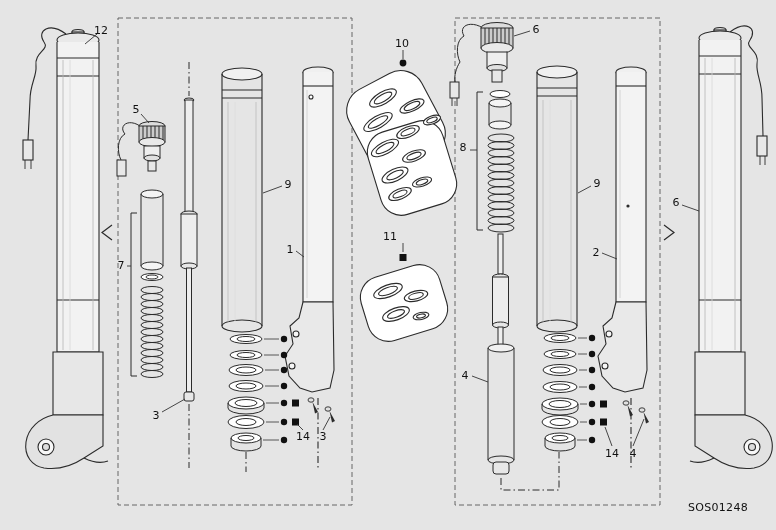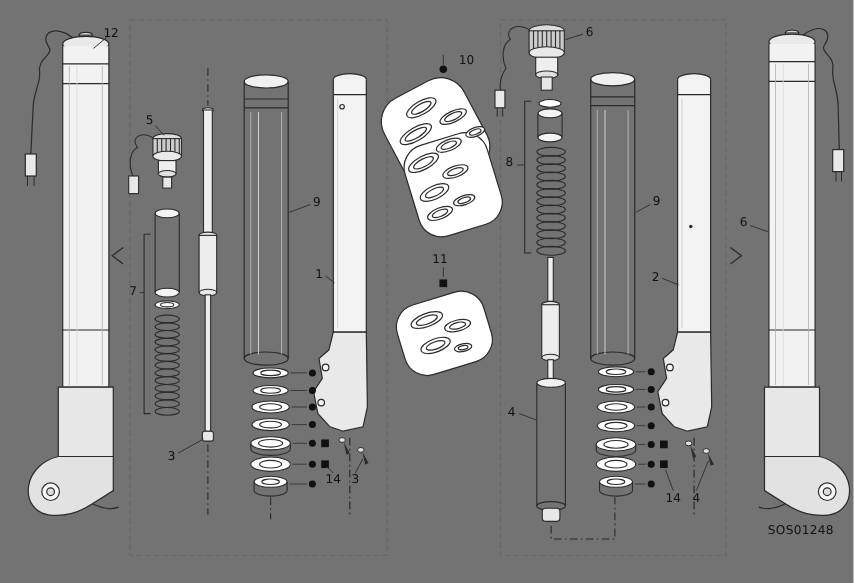--- a/index.html
+++ b/index.html
@@ -1,38 +1,38 @@
 <!DOCTYPE html>
 <html><head>
 <meta charset="utf-8">
 <style>
   html, body { margin: 0; padding: 0; background: #ffffff; }
   .stage {
     position: relative;
     width: 776px;
     height: 530px;
-    background: #737373;
+    background: #e5e5e5;
     overflow: hidden;
     font-family: "DejaVu Sans", sans-serif;
   }
   .stage svg { position: absolute; left: 0; top: 0; }
   .callout {
     position: absolute;
     transform: translate(-50%, -50%);
     font-size: 11px;
     color: #111111;
     line-height: 1;
     white-space: nowrap;
   }
   .code-label {
     position: absolute;
     left: 688px;
-    top: 475px;
+    top: 501px;
     width: 80px;
-    text-align: center;
+    text-align: left;
     font-size: 11px;
     letter-spacing: 0.3px;
     color: #111111;
   }
 </style>
 </head>
 <body>
 
 <div class="stage">
 
@@ -453,22 +453,22 @@
 </svg>
 
 <span class="callout" style="left:101px; top:30px;">12</span>
 <span class="callout" style="left:136px; top:109px;">5</span>
 <span class="callout" style="left:121px; top:265px;">7</span>
 <span class="callout" style="left:156px; top:415px;">3</span>
 <span class="callout" style="left:288px; top:184px;">9</span>
 <span class="callout" style="left:290px; top:249px;">1</span>
 <span class="callout" style="left:303px; top:436px;">14</span>
 <span class="callout" style="left:323px; top:436px;">3</span>
-<span class="callout" style="left:424px; top:43px;margin-top:12px;">10</span>
-<span class="callout" style="left:400px; top:236px;">11</span>
+<span class="callout" style="left:402px; top:43px;">10</span>
+<span class="callout" style="left:390px; top:236px;">11</span>
 <span class="callout" style="left:536px; top:29px;">6</span>
 <span class="callout" style="left:463px; top:147px;">8</span>
 <span class="callout" style="left:465px; top:375px;">4</span>
 <span class="callout" style="left:597px; top:183px;">9</span>
 <span class="callout" style="left:596px; top:252px;">2</span>
 <span class="callout" style="left:612px; top:453px;">14</span>
 <span class="callout" style="left:633px; top:453px;">4</span>
 <span class="callout" style="left:676px; top:202px;">6</span>
 
 <span class="code-label">SOS01248</span>

